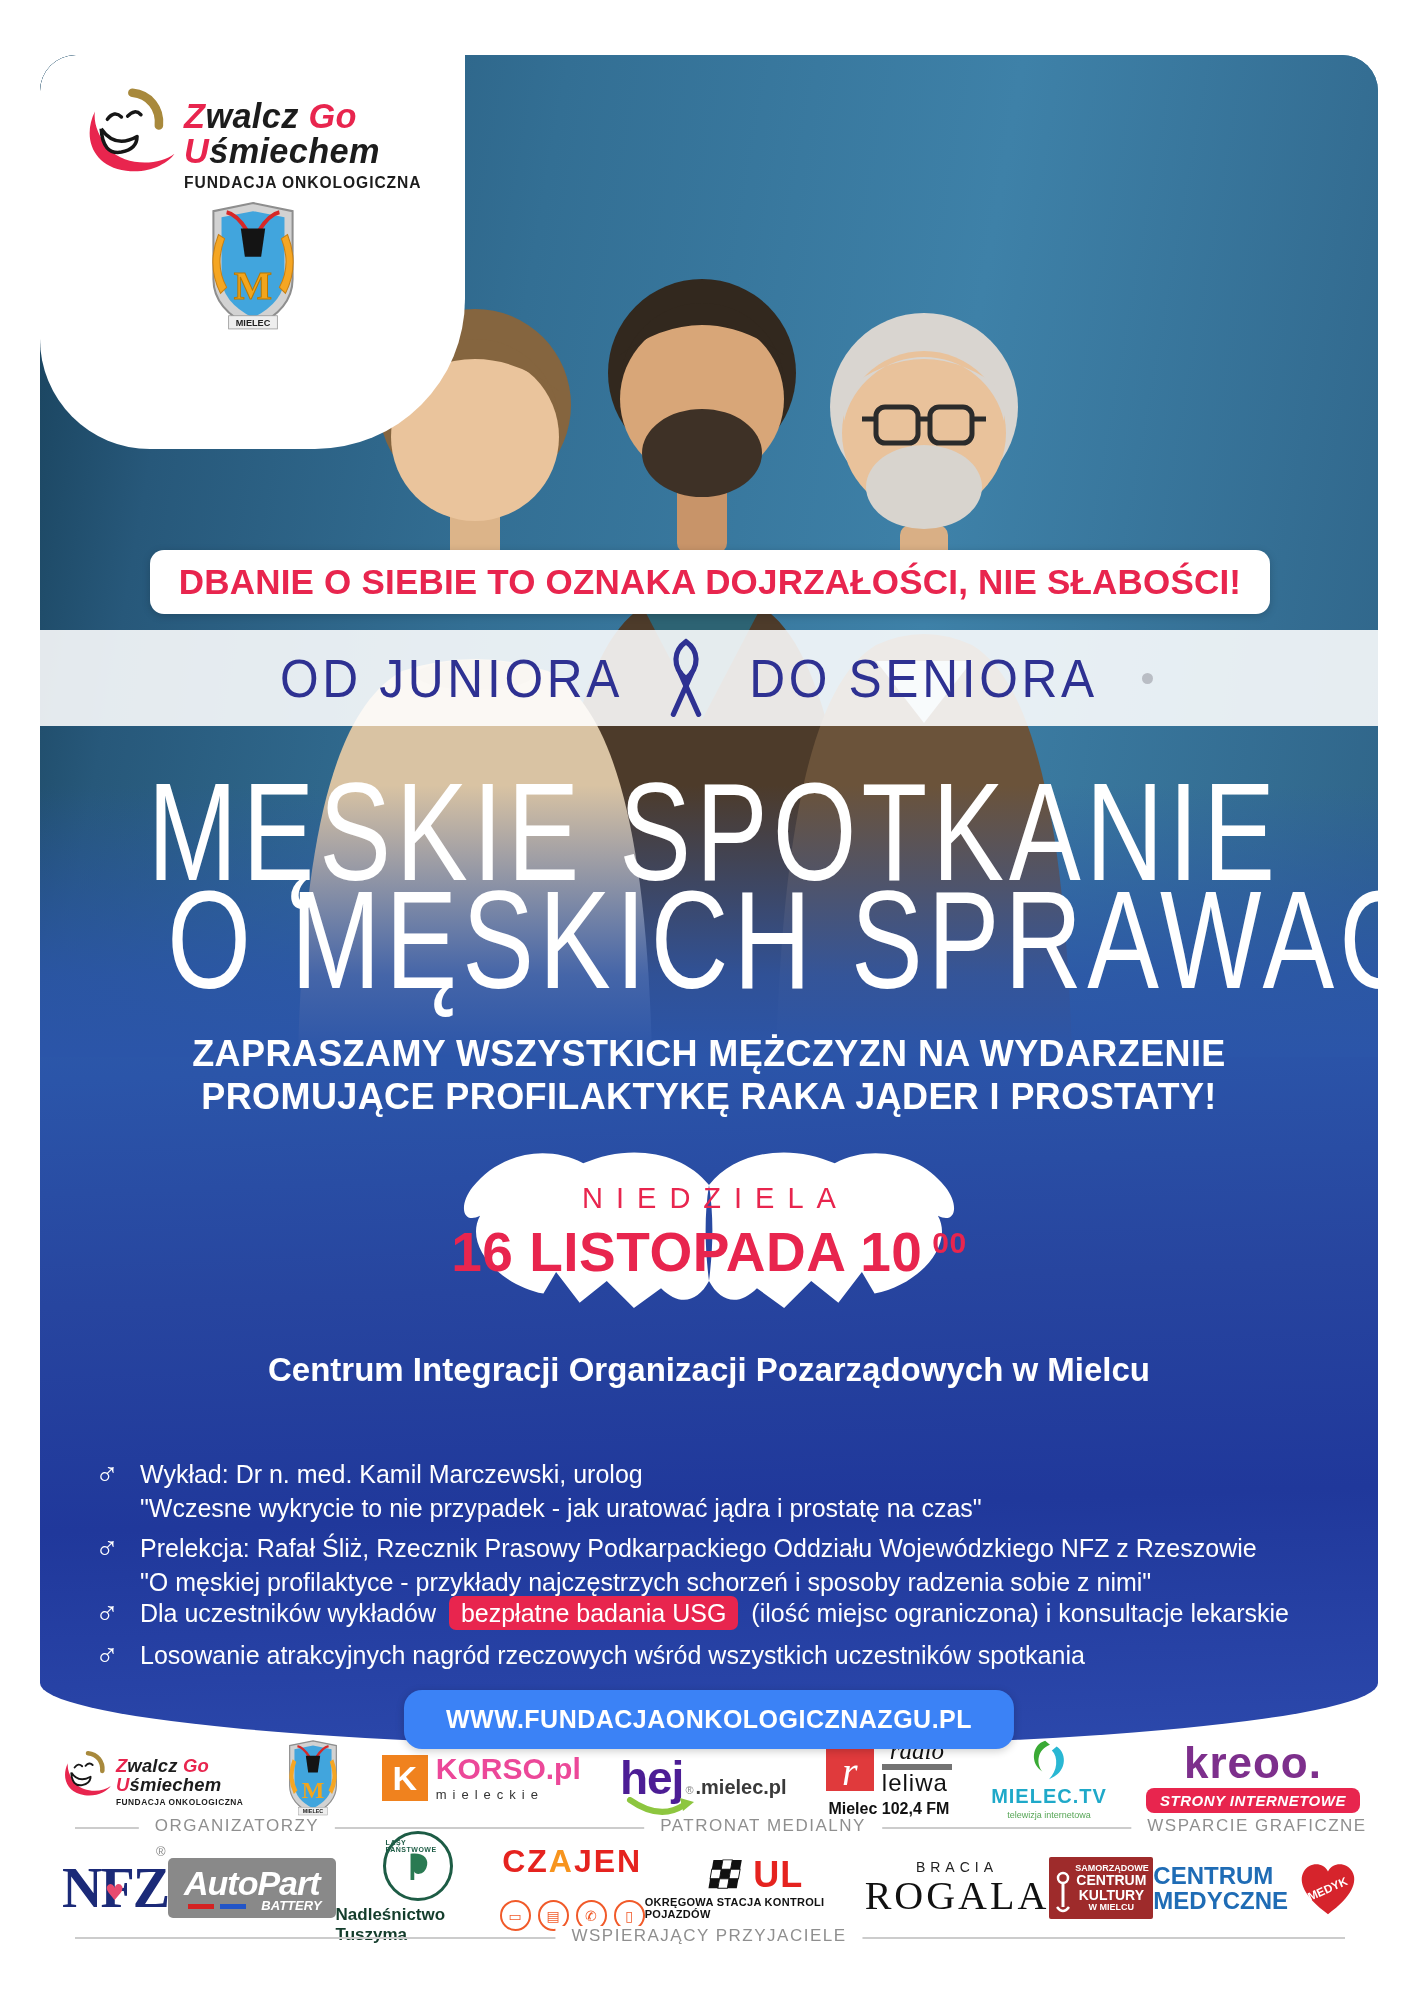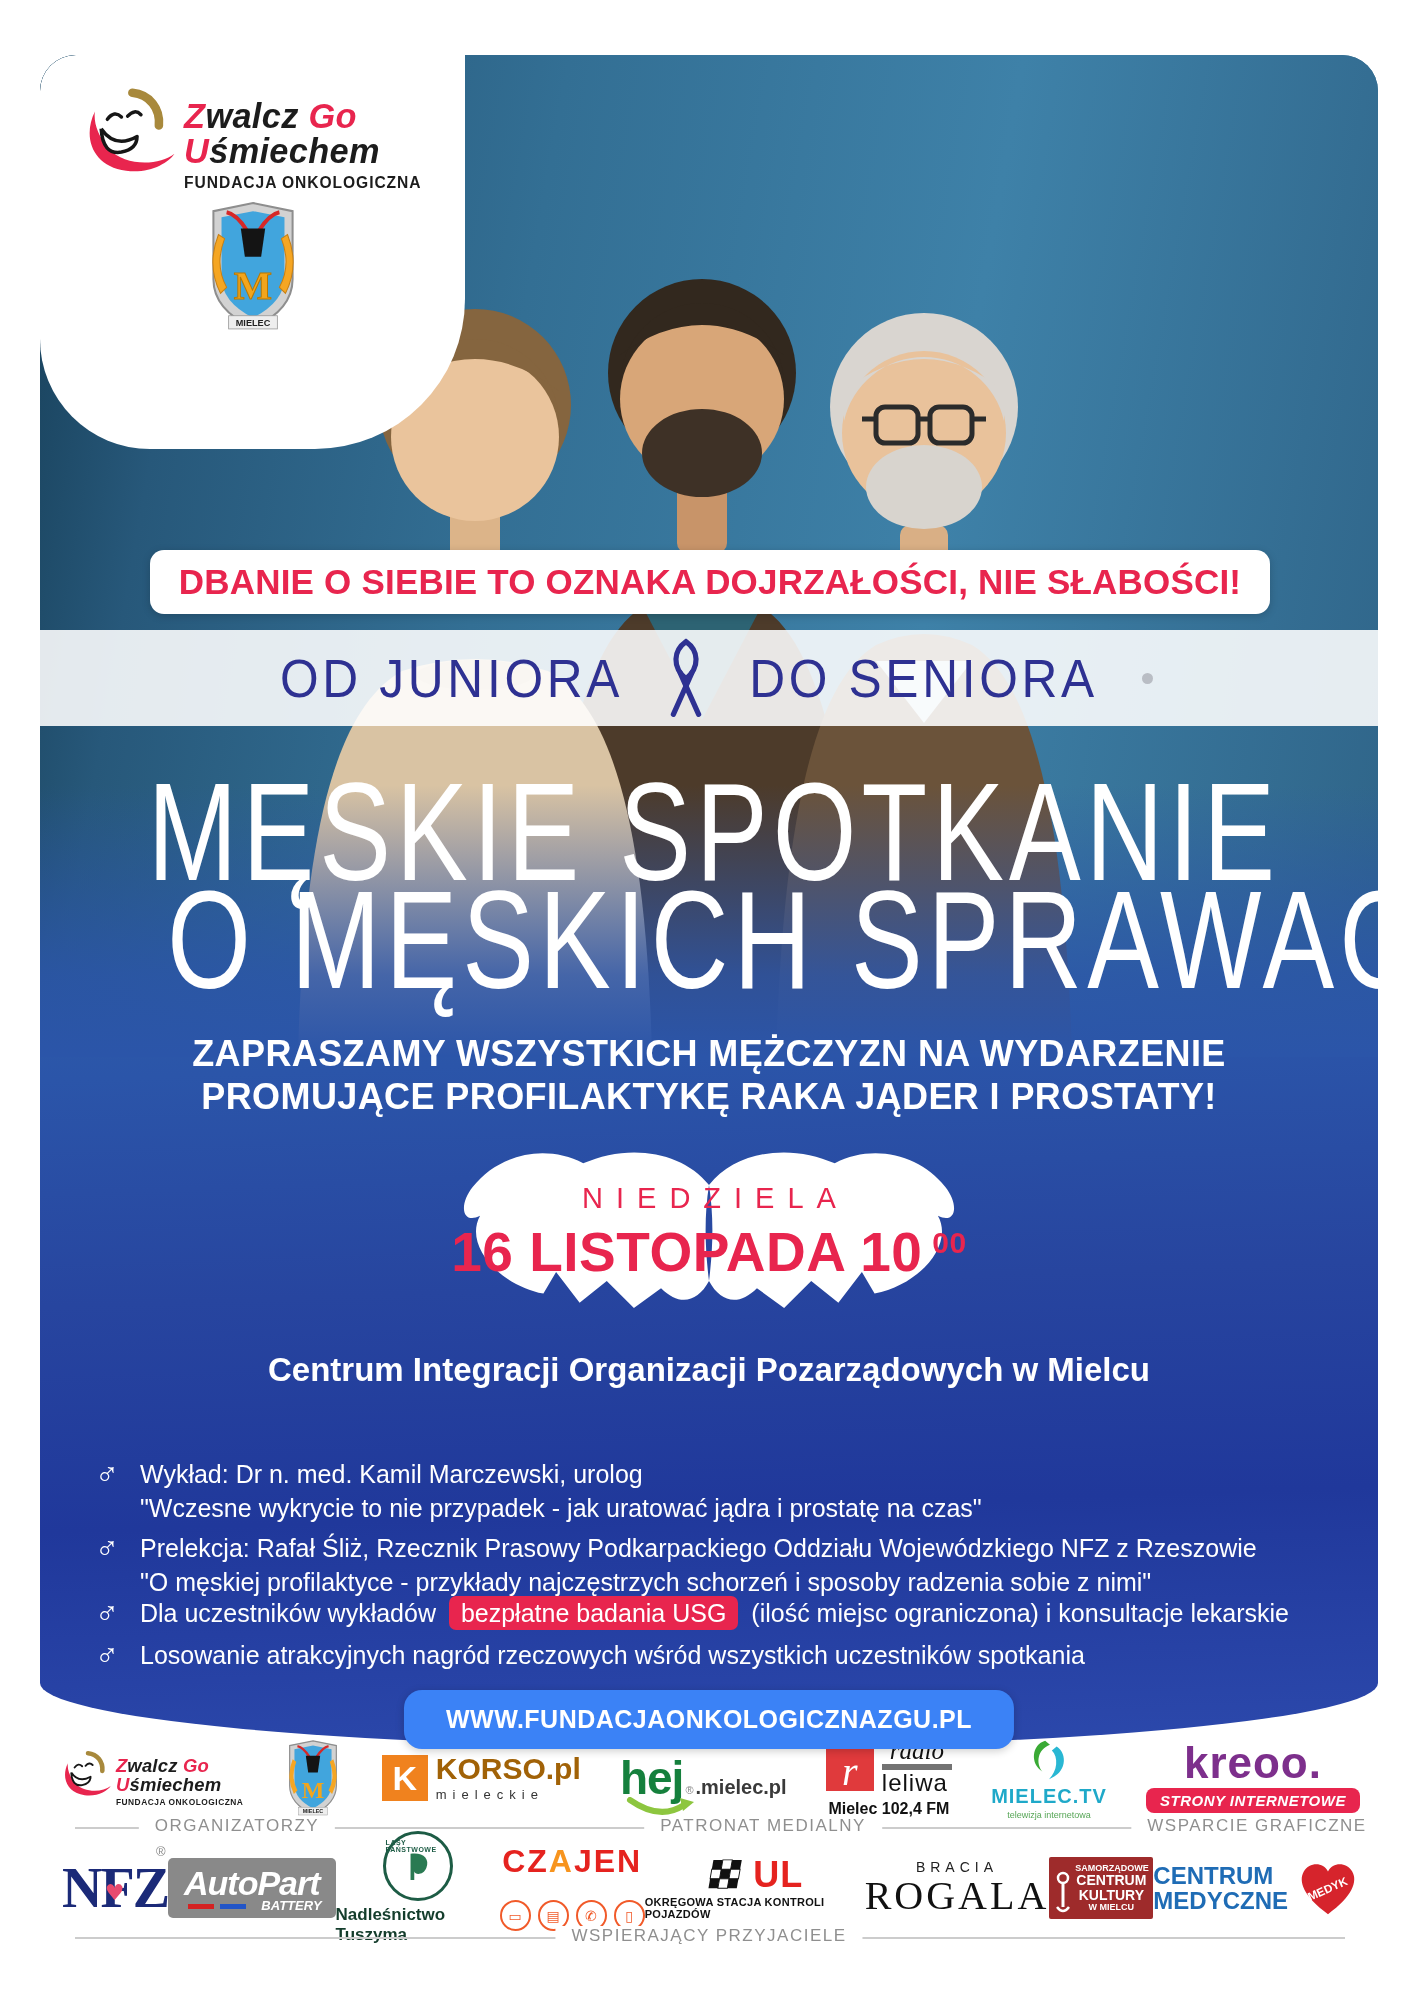--- a/index.html
+++ b/index.html
@@ -92,24 +92,24 @@
   .divline{position:absolute;left:75px;right:73px;border-top:2px solid #cccccc;height:0;}
   .d1{top:1827px;} .d2{top:1937px;}
   .divlabel{position:absolute;top:1827px;transform:translate(-50%,-55%);background:#fff;
     padding:0 16px;color:#8f8f8f;font-size:17px;letter-spacing:1.5px;white-space:nowrap;}
   .divlabel.b2{top:1937px;}
 
   
   .korso{display:flex;align-items:center;gap:8px;}
   .korso-k{width:46px;height:46px;background:#f0821e;color:#fff;font-size:34px;font-weight:800;
     display:flex;align-items:center;justify-content:center;}
-  .korso-name{font-size:30px;font-weight:800;color:#a16207;line-height:1;}
+  .korso-name{font-size:30px;font-weight:800;color:#ec4899;line-height:1;}
   .korso-sub{font-size:13px;letter-spacing:6px;color:#333;margin-top:3px;}
   .hej{position:relative;display:flex;align-items:baseline;}
-  .hej-main{color:#15803d;font-size:46px;font-weight:800;letter-spacing:-1px;line-height:1;}
+  .hej-main{color:#4c1d95;font-size:46px;font-weight:800;letter-spacing:-1px;line-height:1;}
   .hej-reg{font-size:11px;color:#888;vertical-align:super;margin:0 2px;}
   .hej-suffix{font-size:20px;font-weight:700;color:#3a3a3a;}
   .hej-arrow{position:absolute;left:6px;bottom:-18px;}
   .leliwa{display:flex;flex-direction:column;align-items:center;gap:3px;}
   .leliwa-top{display:flex;align-items:center;gap:8px;}
   .leliwa-r{width:48px;height:48px;background:#e03a3c;color:#fff;display:flex;align-items:flex-end;justify-content:center;
     font-family:"Liberation Serif",serif;font-style:italic;font-size:40px;line-height:.95;}
   .l-radio{font-family:"Liberation Serif",serif;font-style:italic;font-size:25px;color:#111;
     border-bottom:6px solid #737373;padding:0 8px 1px;line-height:1;}
   .l-leliwa{font-size:24px;color:#111;letter-spacing:1px;line-height:1.1;}

